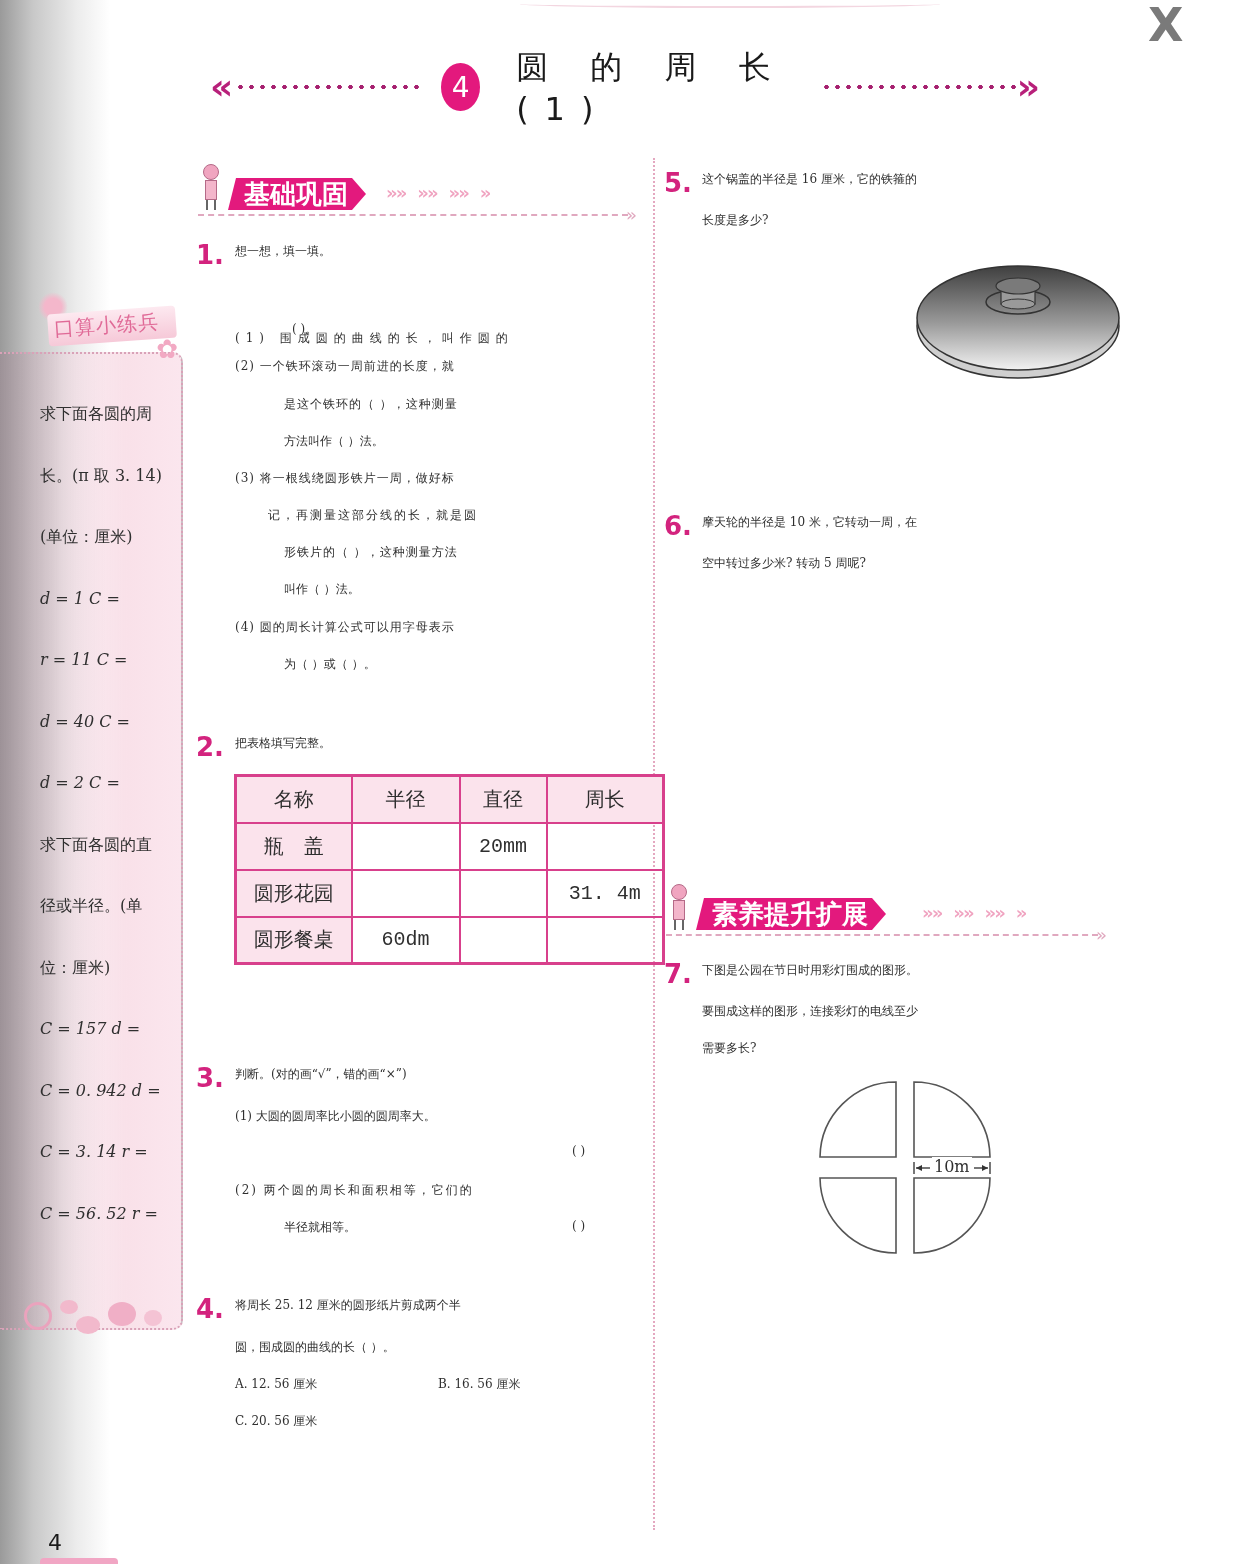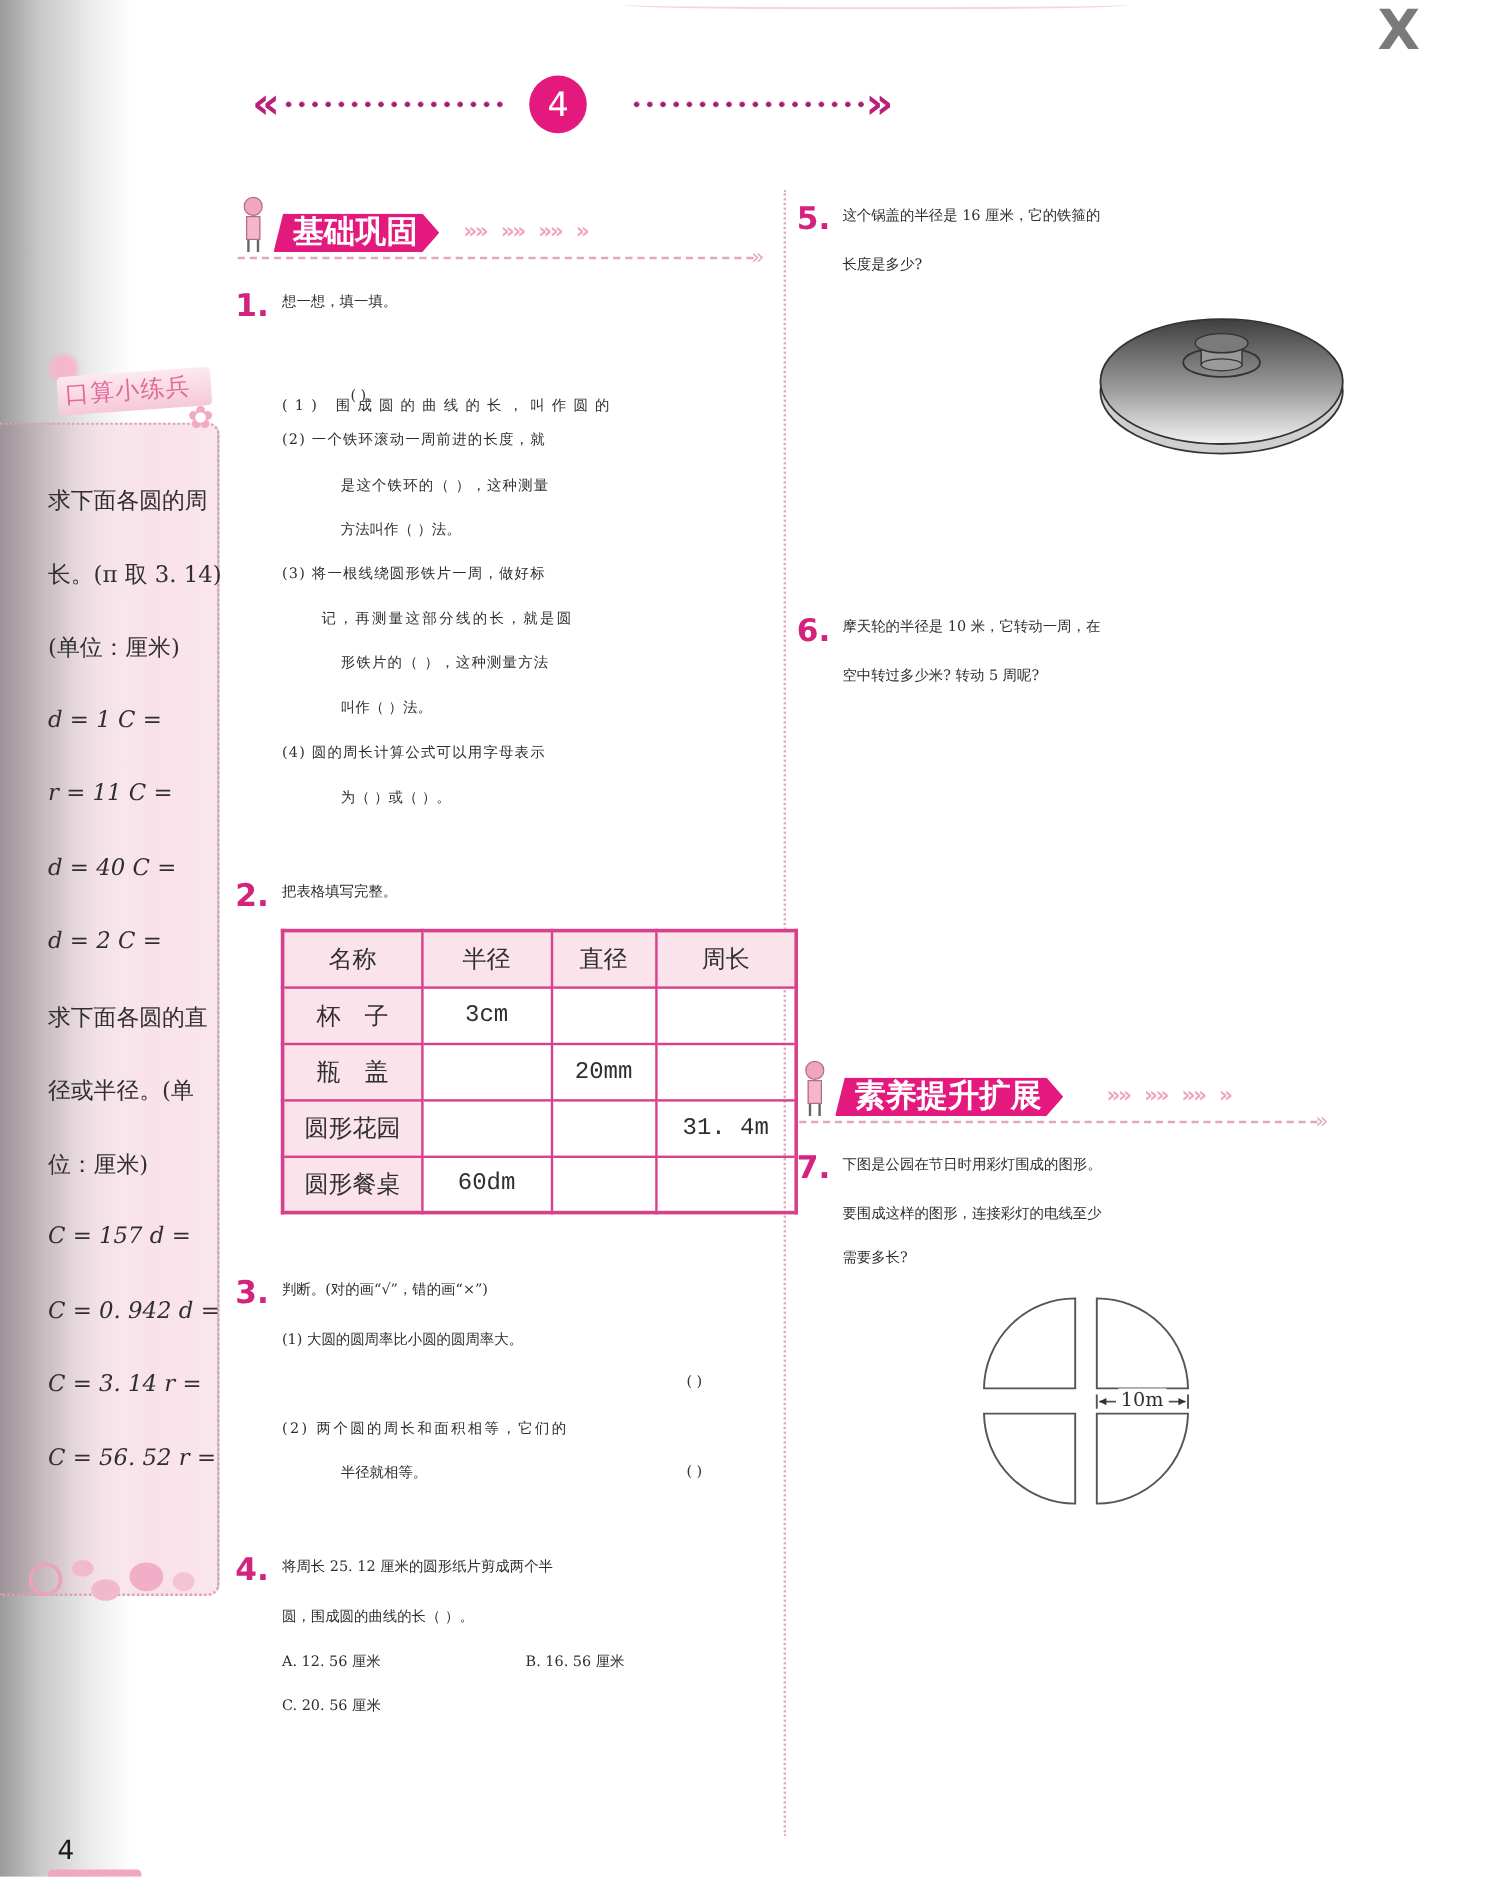--- a/index.html
+++ b/index.html
@@ -27,21 +27,21 @@
   
   .side-panel { position: absolute; left: 0; top: 352px; width: 183px; height: 978px;
     background: linear-gradient(to right, rgba(160,140,150,0.55) 0%, rgba(240,200,215,0.35) 35%, #f9e1e9 70%, #fbe6ee 100%);
     border-right: 2px dotted #d9a2b8; border-top: 2px dotted #d9a2b8; border-bottom: 2px dotted #d9a2b8; border-radius: 0 10px 10px 0; }
   .side-banner { position: absolute; left: 38px; top: 292px; width: 140px; height: 72px; }
   .side-banner .sun { position: absolute; left: 0; top: 0; width: 30px; height: 30px; border-radius: 50%; background: radial-gradient(circle, #f4b7cb 40%, transparent 70%); }
   .side-banner .ribbon { position: absolute; left: 10px; top: 18px; width: 128px; height: 32px;
     background: linear-gradient(#fde9f0, #f6c9d8); border-radius: 4px; transform: rotate(-4deg); }
   .side-banner .label { position: absolute; left: 16px; top: 20px; font-family: "DejaVu Sans", sans-serif; font-size: 20px; color: #e06a97; letter-spacing: 1px; transform: rotate(-4deg); }
   .side-banner .star { position: absolute; right: 0; bottom: 0; color: #f2a9c3; font-size: 26px; }
-  .side-line { position: absolute; left: 40px; font-size: 19px; color: #2f2f2f; white-space: nowrap; }
+  .side-line { position: absolute; left: 40px; font-size: 16px; color: #2f2f2f; white-space: nowrap; }
   .side-deco { position: absolute; left: 20px; top: 1296px; width: 160px; height: 40px; }
   .side-deco span { position: absolute; border-radius: 50%; background: #f2b9cc; }
 
   
   .sec-head { position: absolute; height: 52px; }
   .sec-head .kid { position: absolute; left: 0; top: 0; width: 26px; height: 48px; }
   .sec-head .kid .head { position: absolute; left: 5px; top: 0; width: 16px; height: 16px; border-radius: 50%; background: #f0a5c0; border: 1px solid #b56a88; }
   .sec-head .kid .body { position: absolute; left: 7px; top: 16px; width: 12px; height: 20px; background: #f3b6cb; border: 1px solid #b56a88; }
   .sec-head .kid .legs { position: absolute; left: 8px; top: 36px; width: 10px; height: 10px; border-left: 2px solid #666; border-right: 2px solid #666; }
   .sec-head .tag { position: absolute; left: 30px; top: 14px; height: 32px; background: #e3197d; color: #fff; font-family: "DejaVu Sans", sans-serif; font-weight: bold;
@@ -74,20 +74,21 @@
 <body>
 
 <div class="spine"></div>
 <div class="top-ornament"></div>
 <div class="close-x">X</div>
 
 <div class="title-bar">
   <span class="chev">«</span>
   <span class="dots" style="width:186px;margin-left:12px"></span>
   <span class="num-circle">4</span>
+  <span class="title-text">圆 的 周 长(1)</span>
   <span class="dots" style="width:196px"></span>
   <span class="chev">»</span>
 </div>
 
 <div class="side-panel"></div>
 <div class="side-banner">
   <div class="sun"></div>
   <div class="ribbon"></div>
   <div class="label">口算小练兵</div>
   <div class="star">✿</div>
@@ -151,26 +152,20 @@
 <div class="line" style="left:235px;top:735px">把表格填写完整。</div>
 <table class="tbl">
   <tbody>
       <tr>
     <th style="width:116px">名称</th>
     <th style="width:108px">半径</th>
     <th style="width:87px">直径</th>
     <th style="width:117px">周长</th>
   </tr>
   <tr>
-    <td class="rowhead">杯　子</td>
-    <td>3cm</td>
-    <td></td>
-    <td></td>
-  </tr>
-  <tr>
     <td class="rowhead">瓶　盖</td>
     <td></td>
     <td>20mm</td>
     <td></td>
   </tr>
   <tr>
     <td class="rowhead">圆形花园</td>
     <td></td>
     <td></td>
     <td>31. 4m</td>

